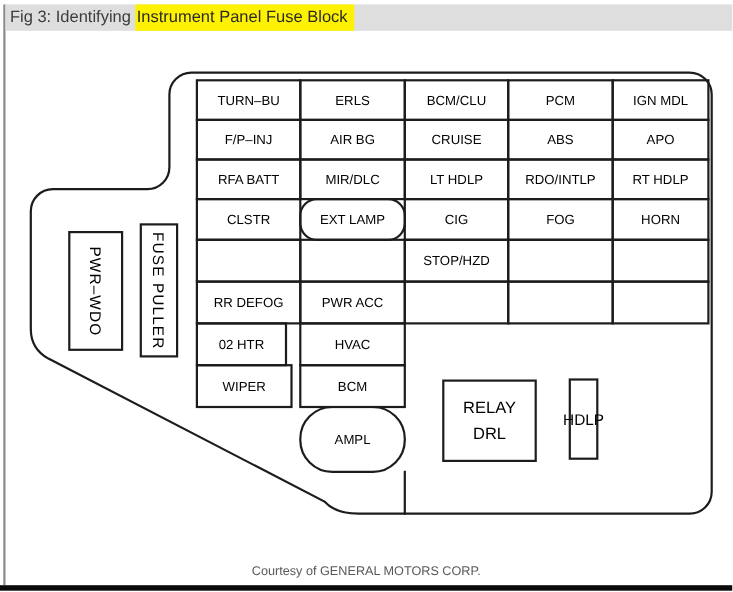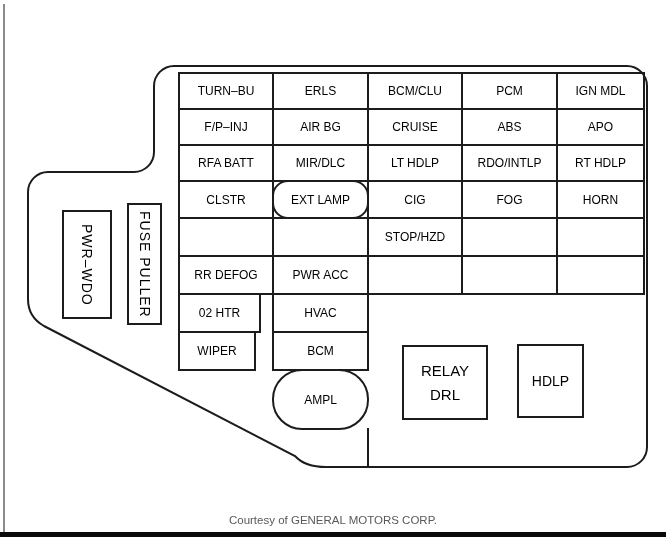--- a/index.html
+++ b/index.html
@@ -31,20 +31,21 @@
   .caption{position:absolute;left:0;right:0;top:514px;text-align:center;font-size:11.5px;
     color:var(--caption);}
   .bottom-bar{position:absolute;left:0;top:532px;width:666px;height:5px;background:#0a0a0a;}
 </style>
 </head>
 <body>
 
 <div class="page">
   <div class="left-border"></div>
 
+  <div class="title-band"><span class="title-prefix">Fig 3: Identifying </span><span class="title-highlight">Instrument Panel Fuse Block</span></div>
 
   <div class="diagram">
     <svg width="666" height="538" viewBox="0 0 666 538">
       <path d="M 174,66 H 627 A 20,20 0 0 1 647,86 V 447 A 20,20 0 0 1 627,467 H 326
                Q 305,467 295,456 L 44,326 Q 28,317 28,299 V 192 A 20,20 0 0 1 48,172
                H 134 A 20,20 0 0 0 154,152 V 86 A 20,20 0 0 1 174,66 Z" fill="none" stroke="#1c1c1c" stroke-width="2"></path>
     </svg>
 
     <div id="cells">
         <div class="cell" style="left: 178px; top: 72px; width: 96px; height: 38px;">TURN–BU</div>
@@ -72,39 +73,39 @@
         <div class="cell" style="left: 367px; top: 217px; width: 96px; height: 40px;">STOP/HZD</div>
         <div class="cell" style="left: 461px; top: 217px; width: 97px; height: 40px;"></div>
         <div class="cell" style="left: 556px; top: 217px; width: 89px; height: 40px;"></div>
         <div class="cell" style="left: 178px; top: 255px; width: 96px; height: 40px; text-align: right;">RR DEFOG</div>
         <div class="cell" style="left: 272px; top: 255px; width: 97px; height: 40px;">PWR ACC</div>
         <div class="cell" style="left: 367px; top: 255px; width: 96px; height: 40px;"></div>
         <div class="cell" style="left: 461px; top: 255px; width: 97px; height: 40px;"></div>
         <div class="cell" style="left: 556px; top: 255px; width: 89px; height: 40px;"></div>
         <div class="cell" style="left: 178px; top: 293px; width: 83px; height: 40px;">02 HTR</div>
         <div class="cell" style="left: 272px; top: 293px; width: 97px; height: 40px;">HVAC</div>
-        <div class="cell" style="left: 178px; top: 331px; width: 78px; height: 40px;">WIPER</div>
+        <div class="cell" style="left: 178px; top: 331px; width: 88px; height: 40px;">WIPER</div>
         <div class="cell" style="left: 272px; top: 331px; width: 97px; height: 40px;">BCM</div>
         <div class="cell" style="left: 272px; top: 369px; width: 97px; height: 61px; border-radius: 30px;">AMPL</div>
       </div>
 
     <div class="box box-vert" style="left:62px;top:210px;width:50px;height:109px;">
       <span>PWR–WDO</span>
     </div>
 
     <div class="box box-vert" style="left:127px;top:203px;width:35px;height:122px;">
       <span>FUSE PULLER</span>
     </div>
 
     <div class="box relay-box" style="left:402px;top:345px;width:86px;height:75px;">
       <span>RELAY</span>
       <span>DRL</span>
     </div>
 
-    <div class="box hdlp-box" style="left:517px;top:344px;width:67px;height:74px;text-align:center;">
+    <div class="box hdlp-box" style="left:517px;top:344px;width:27px;height:74px;text-align:center;">
       <span>HDLP</span>
     </div>
 
     <div class="col2-extension"></div>
   </div>
 
   <div class="caption">Courtesy of GENERAL MOTORS CORP.</div>
   <div class="bottom-bar"></div>
 </div>
 

